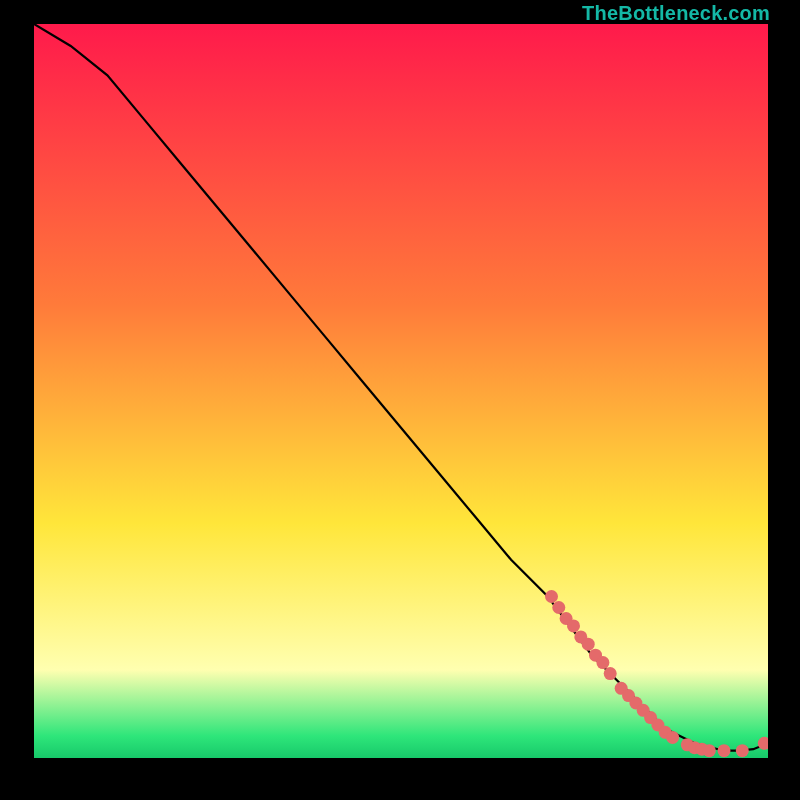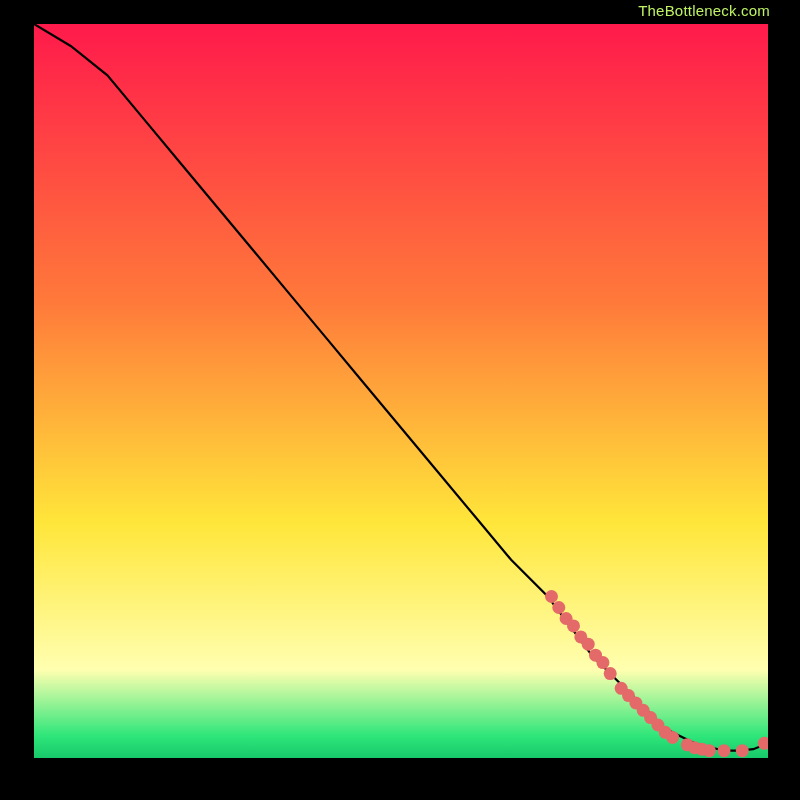--- a/index.html
+++ b/index.html
@@ -21,23 +21,23 @@
     position: absolute;
     left: 34px;
     top: 24px;
     width: 734px;
     height: 734px;
   }
   .watermark {
     position: absolute;
     top: 2px;
     right: 30px;
-    color: #bef264;
-    font-size: 15px;
-    font-weight: 400;
+    color: #14b8a6;
+    font-size: 20px;
+    font-weight: 700;
     letter-spacing: 0.2px;
   }
 </style>
 </head>
 <body>
 
 <div class="frame">
   <div class="watermark">TheBottleneck.com</div>
   <svg class="plot" viewBox="0 0 734 734" preserveAspectRatio="none">
     <defs>

